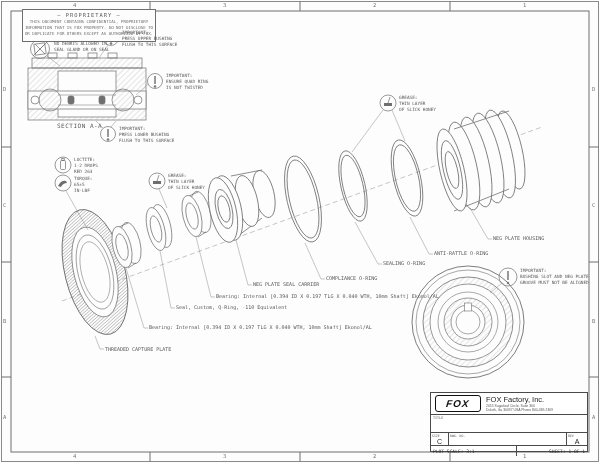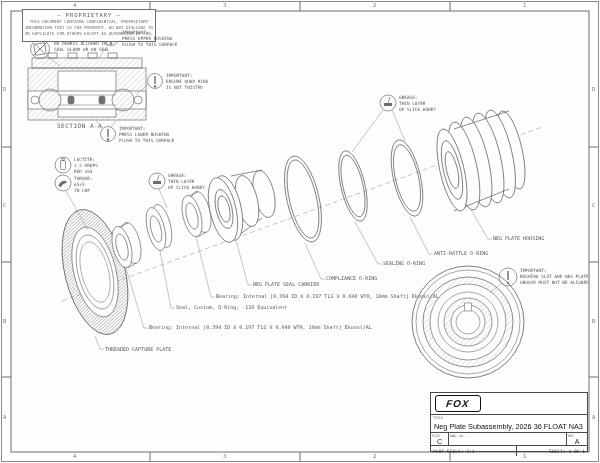--- a/index.html
+++ b/index.html
@@ -319,24 +319,28 @@
   <div class="lbl" style="left:216px;top:293px;white-space:nowrap;">Bearing: Internal [0.394 ID X 0.197 TLG X 0.040 WTH, 10mm Shaft] Ekonol/AL</div>
   <div class="lbl" style="left:176px;top:304px;white-space:nowrap;">Seal, Custom, Q-Ring, -110 Equivalent</div>
   <div class="lbl" style="left:149px;top:324px;white-space:nowrap;">Bearing: Internal [0.394 ID X 0.197 TLG X 0.040 WTH, 10mm Shaft] Ekonol/AL</div>
   <div class="lbl" style="left:105px;top:346px;">THREADED CAPTURE PLATE</div>
 
   <div class="tb">
     <div class="tb-row1">
       <div class="fox-logo">
         <span>FOX</span>
       </div>
+      <div class="company">
+        <div class="name">FOX Factory, Inc.</div>
+        <div class="addr">2055 Sugarloaf Circle, Suite 300</div>
+        <div class="addr">Duluth, Ga 30097 USA Phone 800-369-7469</div>
+      </div>
     </div>
     <div class="tb-row2">
       <div class="tb-title-label">TITLE</div>
-      <div class="tb-title">Neg Plate Subassembly, 2026 36 FLOAT NA3</div>
     </div>
     <div class="tb-row3">
       <div class="tb-cell" style="width:18px;">
         <div class="cell-label">SIZE</div>
         <div class="cell-val">C</div>
       </div>
       <div class="tb-cell" style="flex:1;">
         <div class="cell-label">DWG. NO.</div>
       </div>
       <div class="tb-cell" style="width:20px;">

